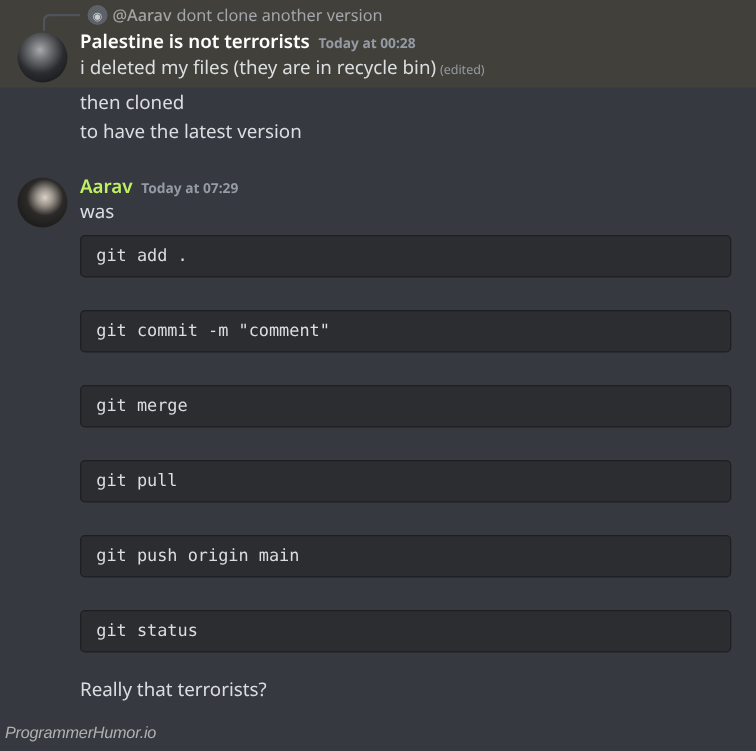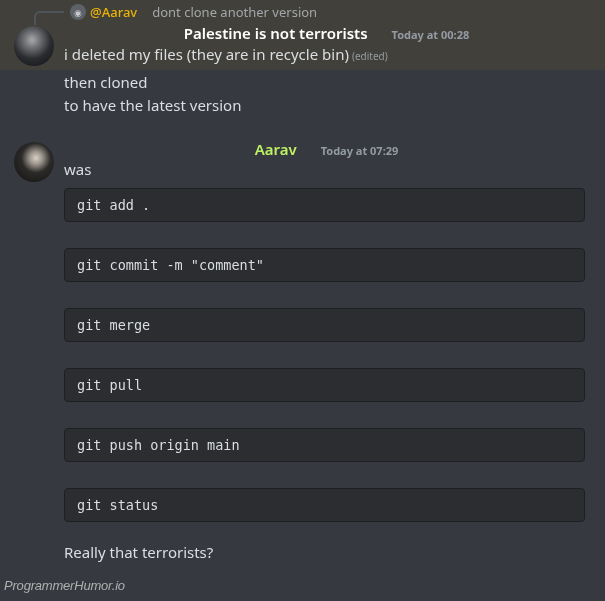--- a/index.html
+++ b/index.html
@@ -42,29 +42,29 @@
       background: #5d6269;
       margin-left: 36px;
       flex-shrink: 0;
       display: flex;
       align-items: center;
       justify-content: center;
       font-size: 9px;
       color: #c9cbce;
     }
     .reply-mention {
-      color: #eab308;
+      color: #a3a3a3;
       font-size: 13px;
       margin-left: 4px;
       font-weight: 500;
     }
     .reply-text {
       color: #a3a6aa;
       font-size: 13px;
-      margin-left: 15px;
+      margin-left: 4px;
     }
     .msg {
       padding: 2px 16px 0 64px;
       position: relative;
       min-height: 22px;
     }
     .msg.first {
       margin-top: 2px;
     }
     .avatar {
@@ -78,23 +78,22 @@
     }
     .avatar.a1 {
       background: radial-gradient(circle at 45% 35%, #a8a9ab 0%, #6b6d70 25%, #2a2c30 55%, #0e0f11 100%);
     }
     .avatar.a2 {
       background: radial-gradient(circle at 55% 40%, #d9d2c8 0%, #9a938a 20%, #2b2a28 45%, #111 100%);
     }
     .header-row {
       display: flex;
       align-items: baseline;
-      gap: 24px;
+      gap: 7px;
       line-height: 1.3;
-      justify-content: center;
     }
     .username {
       font-weight: 600;
       font-size: 15px;
     }
     .u1 { color: #ffffff; }
     .u2 { color: #bef264; }
     .timestamp {
       font-size: 11px;
       color: #949ba4;

